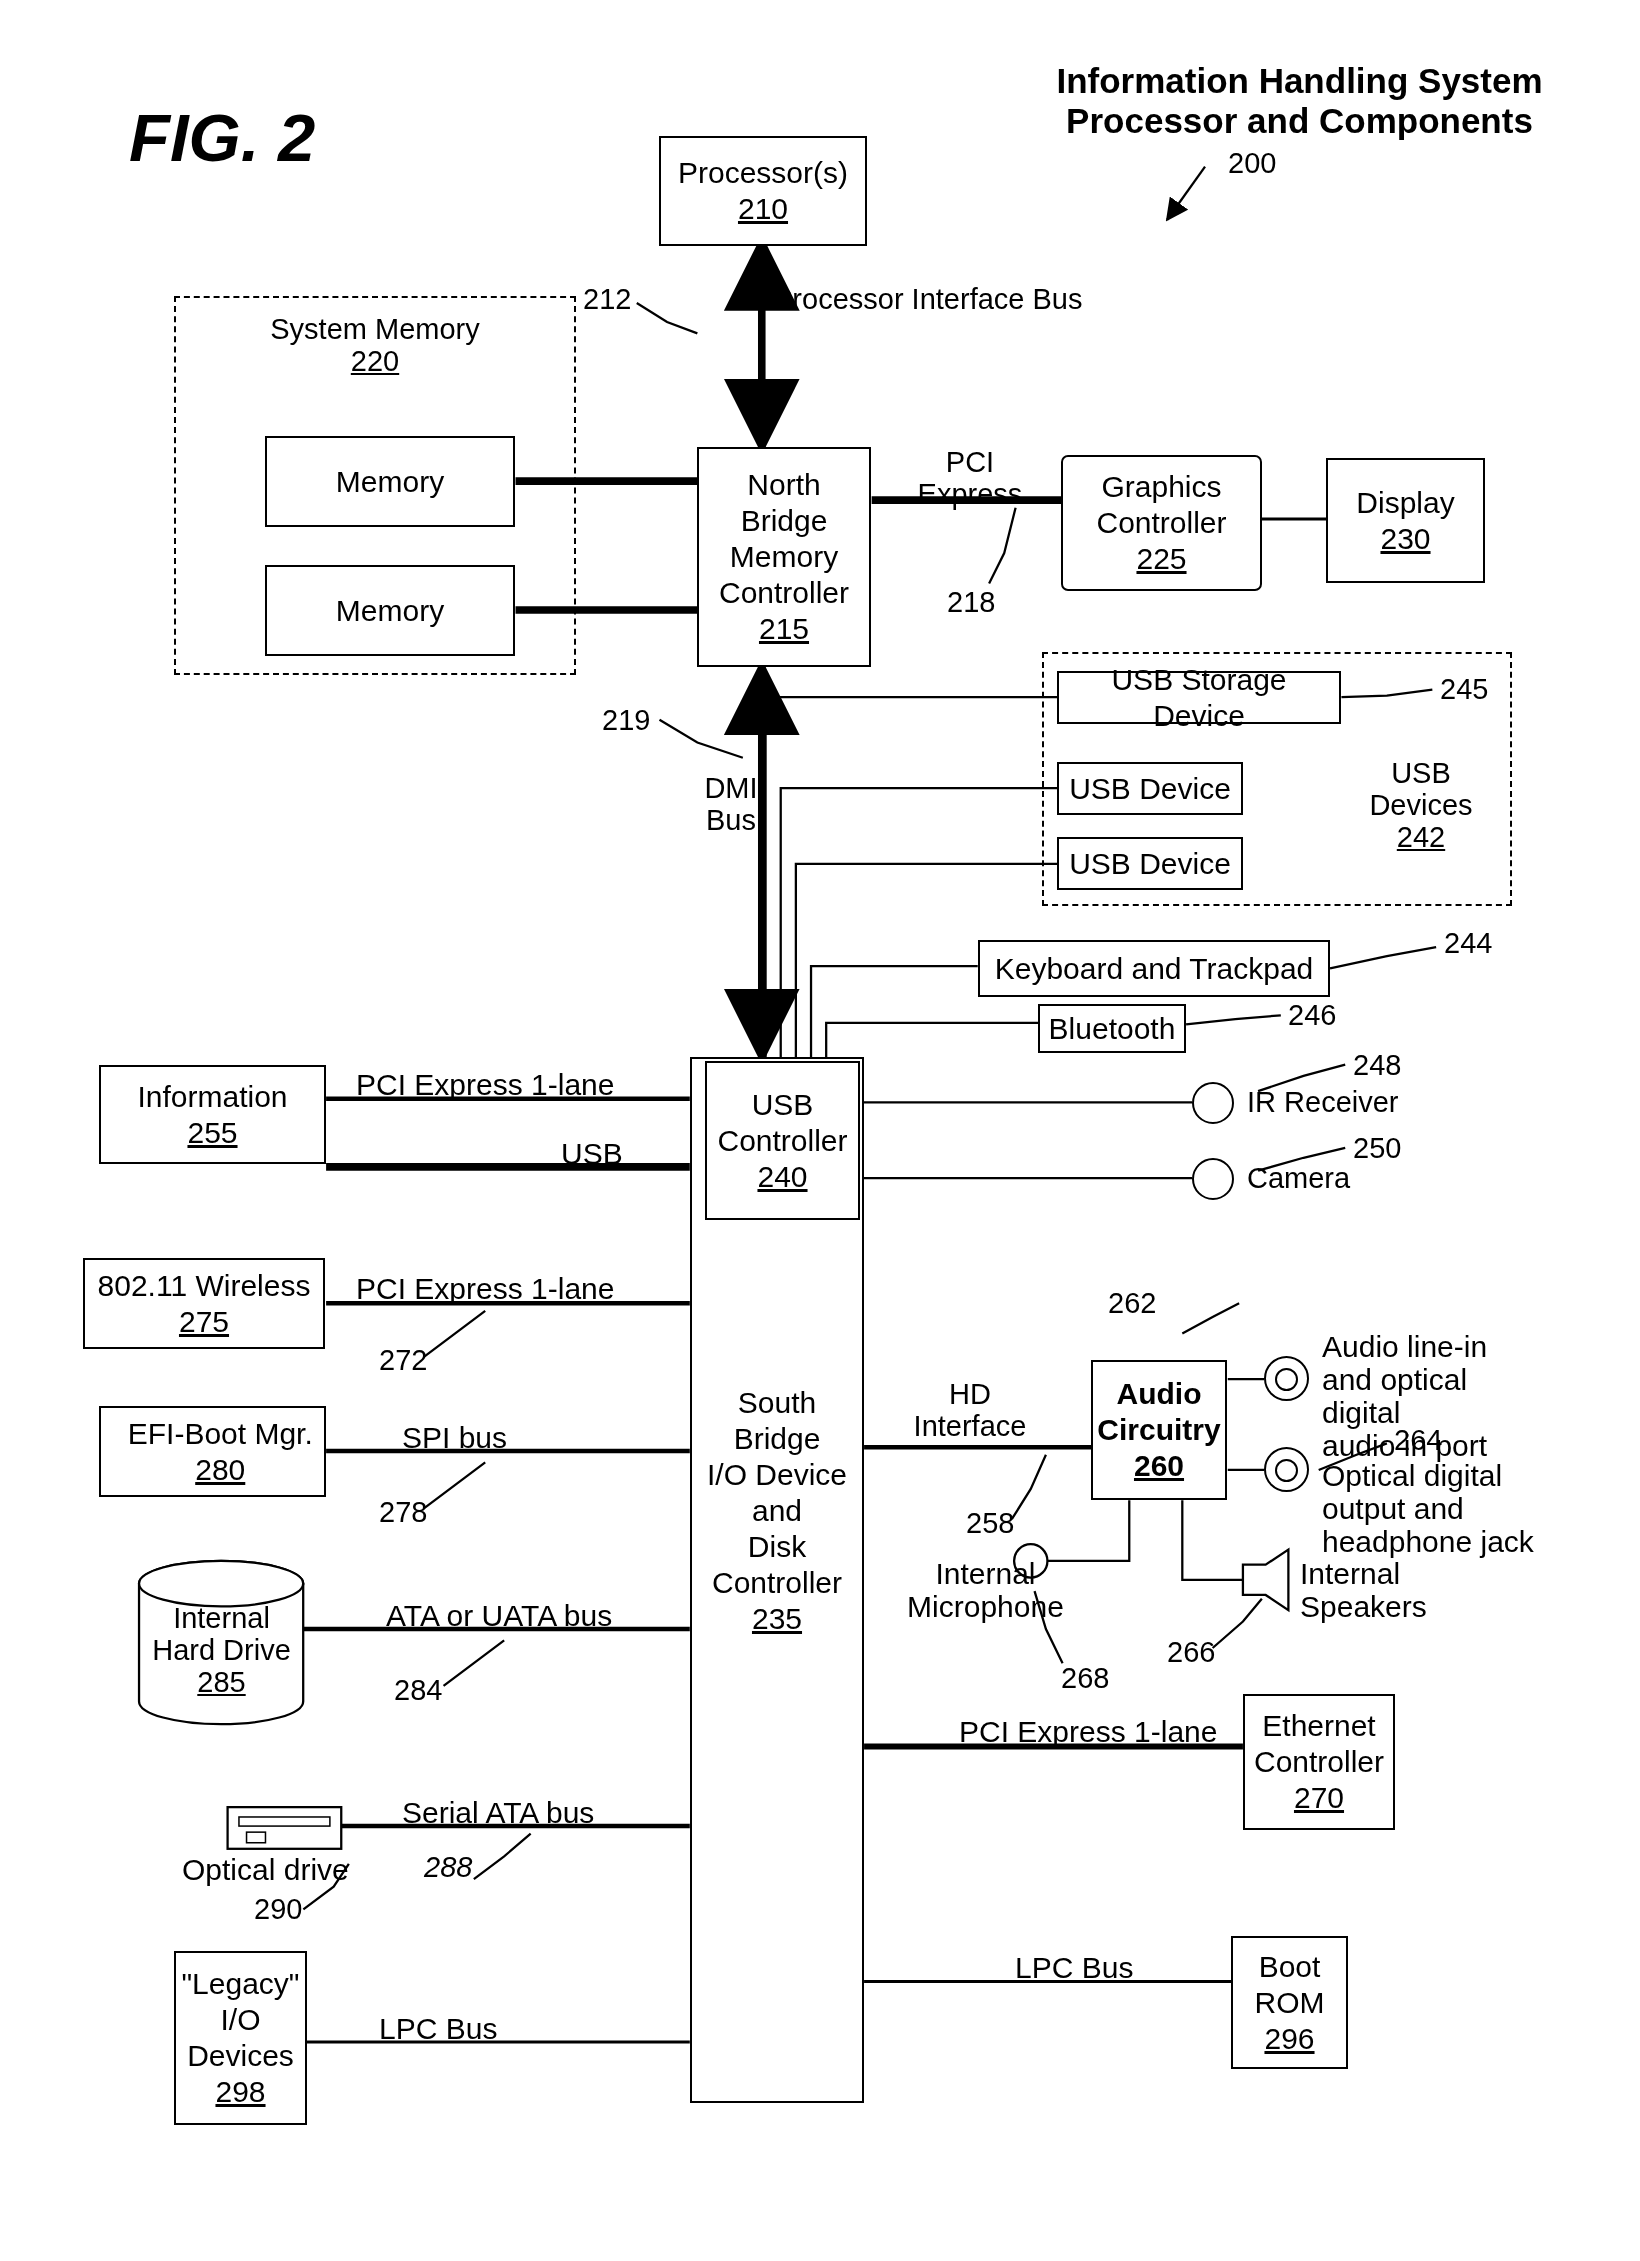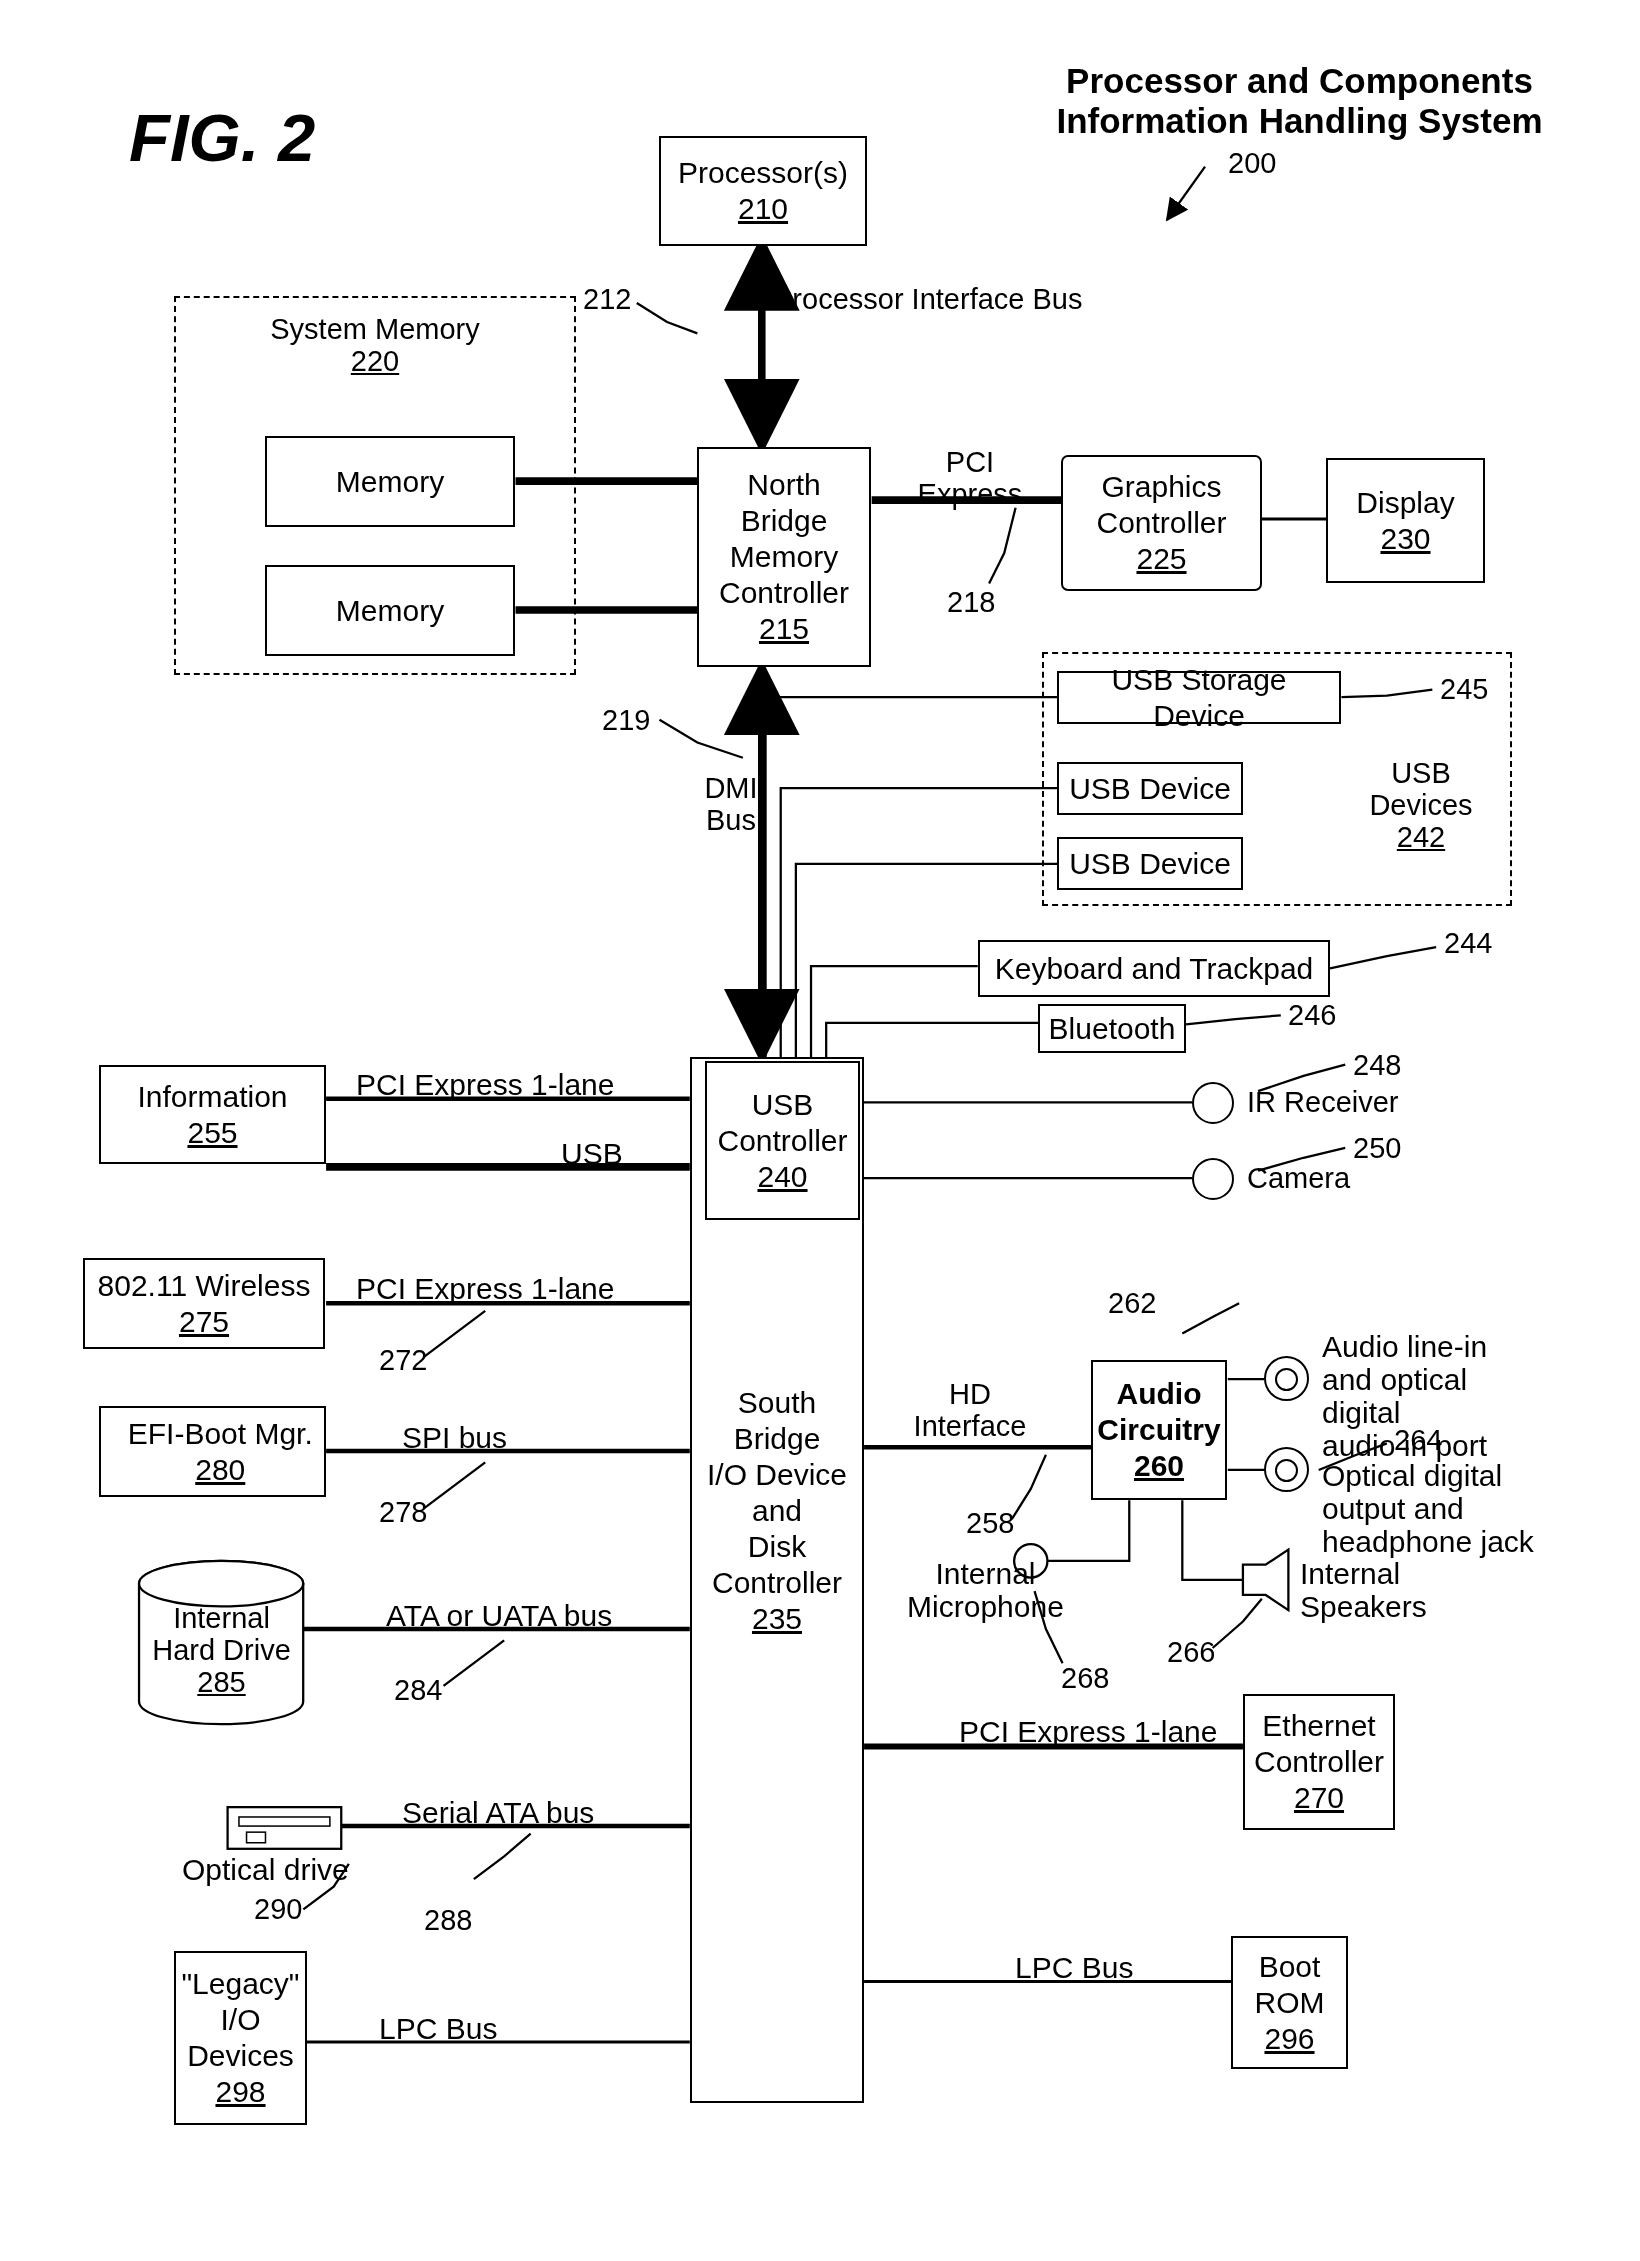--- a/index.html
+++ b/index.html
@@ -77,22 +77,22 @@
   }
 </style>
 </head>
 <body>
 
 <div class="page">
 
   <div class="figtitle" style="left:129px; top:99px;">FIG. 2</div>
 
   <div class="title" style="left:1053px; top:61px; width:493px;">
+    <div>Information Handling System</div>
     <div>Processor and Components</div>
-    <div>Information Handling System</div>
   </div>
 
   <div class="label" style="left:1228px; top:148px;">200</div>
 
   <svg class="conn" viewBox="0 0 2165 2984" width="1641" height="2261">
 
     <defs>
       <marker id="arrowEnd" viewBox="0 0 10 10" refX="9" refY="5" markerWidth="10" markerHeight="10" orient="auto">
         <path d="M0,0 L10,5 L0,10 z" fill="#000"></path>
       </marker>
@@ -331,21 +331,21 @@
   <div class="label center" style="left:144px; top:1603px; width:155px;">
     <div>Internal</div>
     <div>Hard Drive</div>
     <div class="refnum">285</div>
   </div>
   <div class="label small" style="left:386px; top:1599px;">ATA or UATA bus</div>
   <div class="label" style="left:394px; top:1675px;">284</div>
 
   <div class="label small" style="left:182px; top:1853px;">Optical drive</div>
   <div class="label small" style="left:402px; top:1796px;">Serial ATA bus</div>
-  <div class="label" style="left:424px; top:1905px;">288</div>
+  <div class="label" style="left:424px; top:1852px;font-style:italic;">288</div>
   <div class="label" style="left:254px; top:1894px;">290</div>
 
   <div class="block" style="left:174px; top:1951px; width:133px; height:174px;">
     <div>"Legacy"</div>
     <div>I/O</div>
     <div>Devices</div>
     <div class="refnum">298</div>
   </div>
   <div class="label small" style="left:379px; top:2012px;">LPC Bus</div>
 

